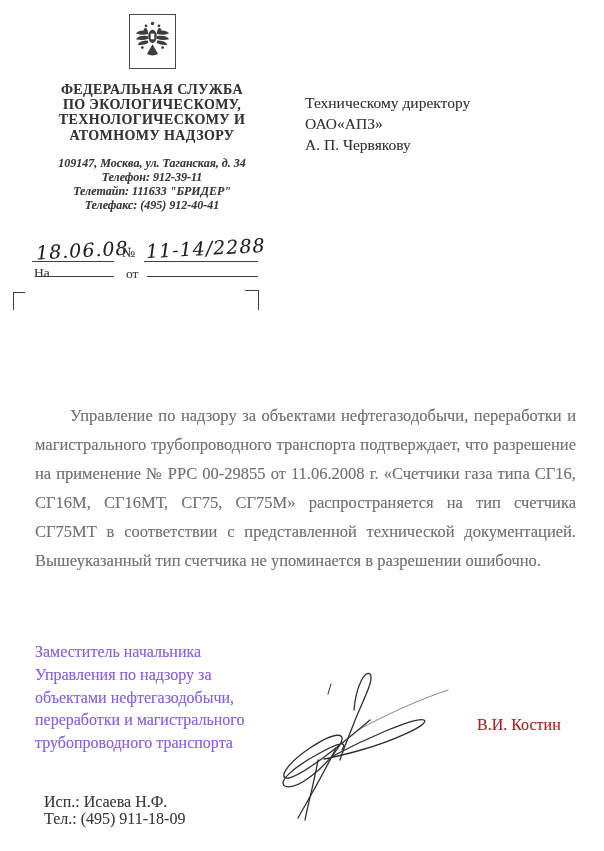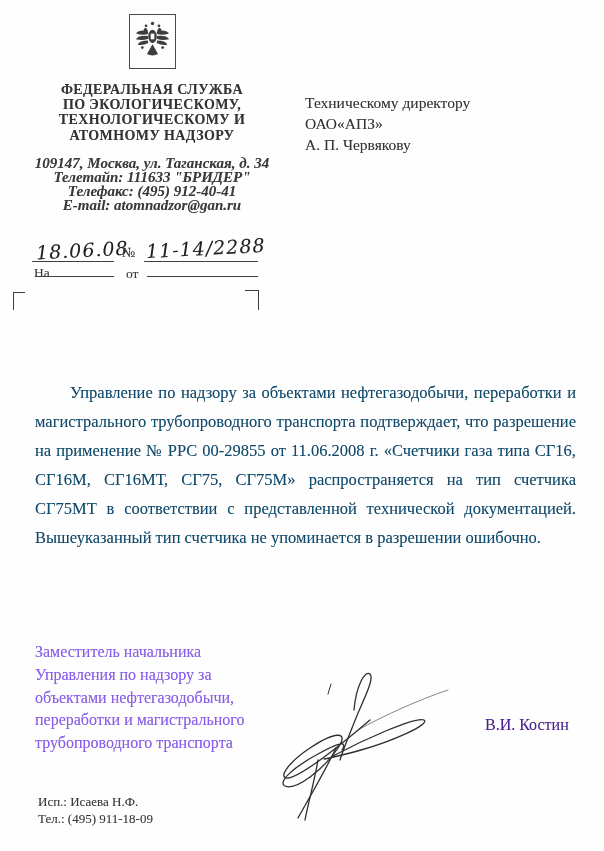--- a/index.html
+++ b/index.html
@@ -30,21 +30,21 @@
     font-weight:bold;
     font-size:14px;
     line-height:15.2px;
     letter-spacing:0.4px;
     color:#333;
   }
   .contact{
     margin-top:13px;
     font-weight:bold;
     font-style:italic;
-    font-size:15px;
+    font-size:12px;
     line-height:14.2px;
     color:#3a3a3a;
   }
 
   
   .recipient{
     position:absolute; left:305px; top:92px;
     font-size:15.5px; line-height:21px; color:#333;
   }
   .recipient .name{ }
@@ -73,41 +73,41 @@
     position:absolute; left:13px; top:50px; width:11px; height:17px;
     border-left:1.5px solid #3f3f3f; border-top:1.5px solid #3f3f3f;
   }
   .corner-right{
     position:absolute; left:245px; top:48px; width:13px; height:19px;
     border-right:1.5px solid #3f3f3f; border-top:1.5px solid #3f3f3f;
   }
 
   
   .body-par{
-    position:absolute; left:35px; top:378px; width:541px;
+    position:absolute; left:35px; top:401px; width:541px;
     font-size:16.5px; line-height:29px;
     text-align:justify; text-indent:35px;
-    color:#0c4a6e;
+    color:#737373;
   }
 
   
   .sign-title{
     position:absolute; left:35px; top:641px; width:250px;
     font-size:16px; line-height:22.8px; color:#8b5cf6;
   }
   .sign-scribble{ position:absolute; left:258px; top:628px; }
   .sign-name{
     position:absolute; left:477px; top:716px;
-    font-size:16px; color:#4c1d95;margin-left:8px;
+    font-size:16px; color:#b91c1c;
   }
 
   
   .footer{
-    position:absolute; left:38px; top:794px;
-    font-size:13px; line-height:16.5px; color:#3a3a3a;
+    position:absolute; left:44px; top:794px;
+    font-size:16px; line-height:16.5px; color:#3a3a3a;
   }
 </style>
 </head>
 <body>
 
 <div class="page soft">
 
   <div class="letterhead">
     <div class="emblem-box">
       <svg viewBox="0 0 40 46" width="37" height="43" aria-hidden="true">
@@ -132,23 +132,23 @@
       </svg>
     </div>
     <div class="agency">
       <div>ФЕДЕРАЛЬНАЯ СЛУЖБА</div>
       <div>ПО ЭКОЛОГИЧЕСКОМУ,</div>
       <div>ТЕХНОЛОГИЧЕСКОМУ  И</div>
       <div>АТОМНОМУ НАДЗОРУ</div>
     </div>
     <div class="contact">
       <div>109147, Москва, ул. Таганская, д. 34</div>
+      <div>Телефон: 912-39-11</div>
       <div>Телетайп: 111633 "БРИДЕР"</div>
       <div>Телефакс: (495) 912-40-41</div>
-      <div>E-mail: atomnadzor@gan.ru</div>
     </div>
   </div>
 
   <div class="recipient">
     <div>Техническому директору</div>
     <div>ОАО«АПЗ»</div>
     <div class="name">А. П. Червякову</div>
   </div>
 
   <div class="ref-area">

